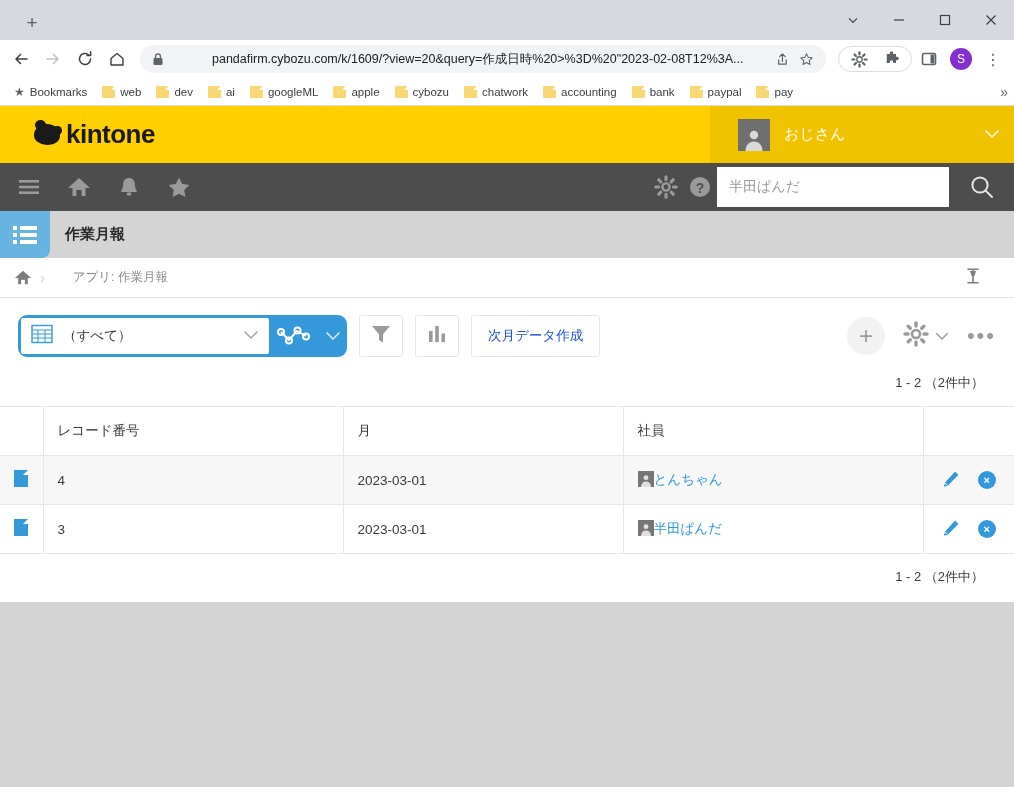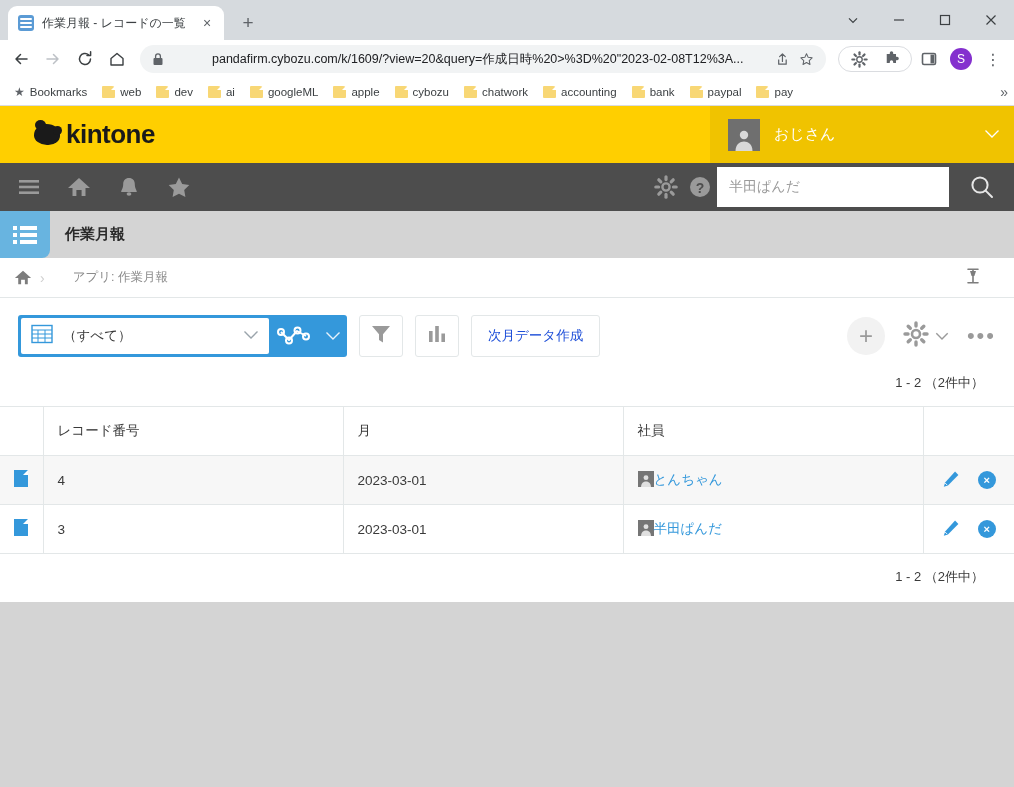--- a/index.html
+++ b/index.html
@@ -120,21 +120,21 @@
   .k-logo .blob::before {
     content: ""; position: absolute; left: 1px; top: -4px; width: 11px; height: 10px;
     background: #1a1a1a; border-radius: 50%;
   }
   .k-logo .blob::after {
     content: ""; position: absolute; right: -2px; top: 2px; width: 9px; height: 9px;
     background: #1a1a1a; border-radius: 50%;
   }
   .k-user {
     position: absolute; right: 0; top: 0; height: 57px; width: 304px;
-    background: #f0c300; display: flex; align-items: center; padding: 0 14px 0 18px;
+    background: #f0c300; display: flex; align-items: center; padding: 0 14px 0 28px;
     gap: 14px;
   }
   .k-user .uavatar {
     width: 32px; height: 32px; background: #6f6f6f; display: flex; align-items: flex-end;
     justify-content: center; overflow: hidden; flex: 0 0 auto;
   }
   .k-user .uname { flex: 1 1 auto; font-size: 15px; color: #fff; }
   .k-user .uchev { color: #fff; font-size: 13px; }
 
   .k-nav {
@@ -187,21 +187,21 @@
   .k-breadcrumb .pin { position: absolute; right: 34px; color: #7d7d7d; }
 
   .k-body { background: #fff; }
 
   .k-toolbar {
     height: 76px; display: flex; align-items: center; padding: 0 18px; gap: 12px;
     position: relative;
   }
   .viewsel {
     display: flex; align-items: stretch; height: 42px; background: #3498db;
-    border-radius: 3px; overflow: hidden; flex: 0 0 auto;
+    border-radius: 9px; overflow: hidden; flex: 0 0 auto;
   }
   .viewsel .field {
     width: 248px; background: #fff; display: flex; align-items: center; gap: 10px;
     padding: 0 10px; margin: 3px 0 3px 3px; border-radius: 2px;
   }
   .viewsel .field .tbl { flex: 0 0 auto; }
   .viewsel .field .lbl { flex: 1 1 auto; font-size: 13.5px; color: #3a3a3a; }
   .viewsel .field .chev { color: #9aa4ab; font-size: 12px; }
   .viewsel .chartbtn {
     width: 50px; display: flex; align-items: center; justify-content: center; color: #fff;
@@ -268,29 +268,20 @@
     font-weight: bold;
   }
   .k-filler { height: 170px; background: #d4d4d4; }
 </style>
 </head>
 <body>
 
 <div class="browser">
 
   <div class="tabstrip">
-    <div class="tab">
-      <span class="tab-favicon">
-        <i></i>
-          <i></i>
-          <i></i>
-      </span>
-      <span class="tab-title">作業月報 - レコードの一覧</span>
-      <span class="tab-close">×</span>
-    </div>
     <div class="newtab">+</div>
     <div class="wincontrols">
       <div class="wc">
         <svg width="12" height="12" viewBox="0 0 12 12">
             <path d="M2 4.3 L6 8.3 L10 4.3" stroke="#3c4043" stroke-width="1.2" fill="none"></path>
           </svg>
       </div>
       <div class="wc">
         <svg width="12" height="12" viewBox="0 0 12 12">
             <path d="M1 6 H11" stroke="#3c4043" stroke-width="1.2"></path>

